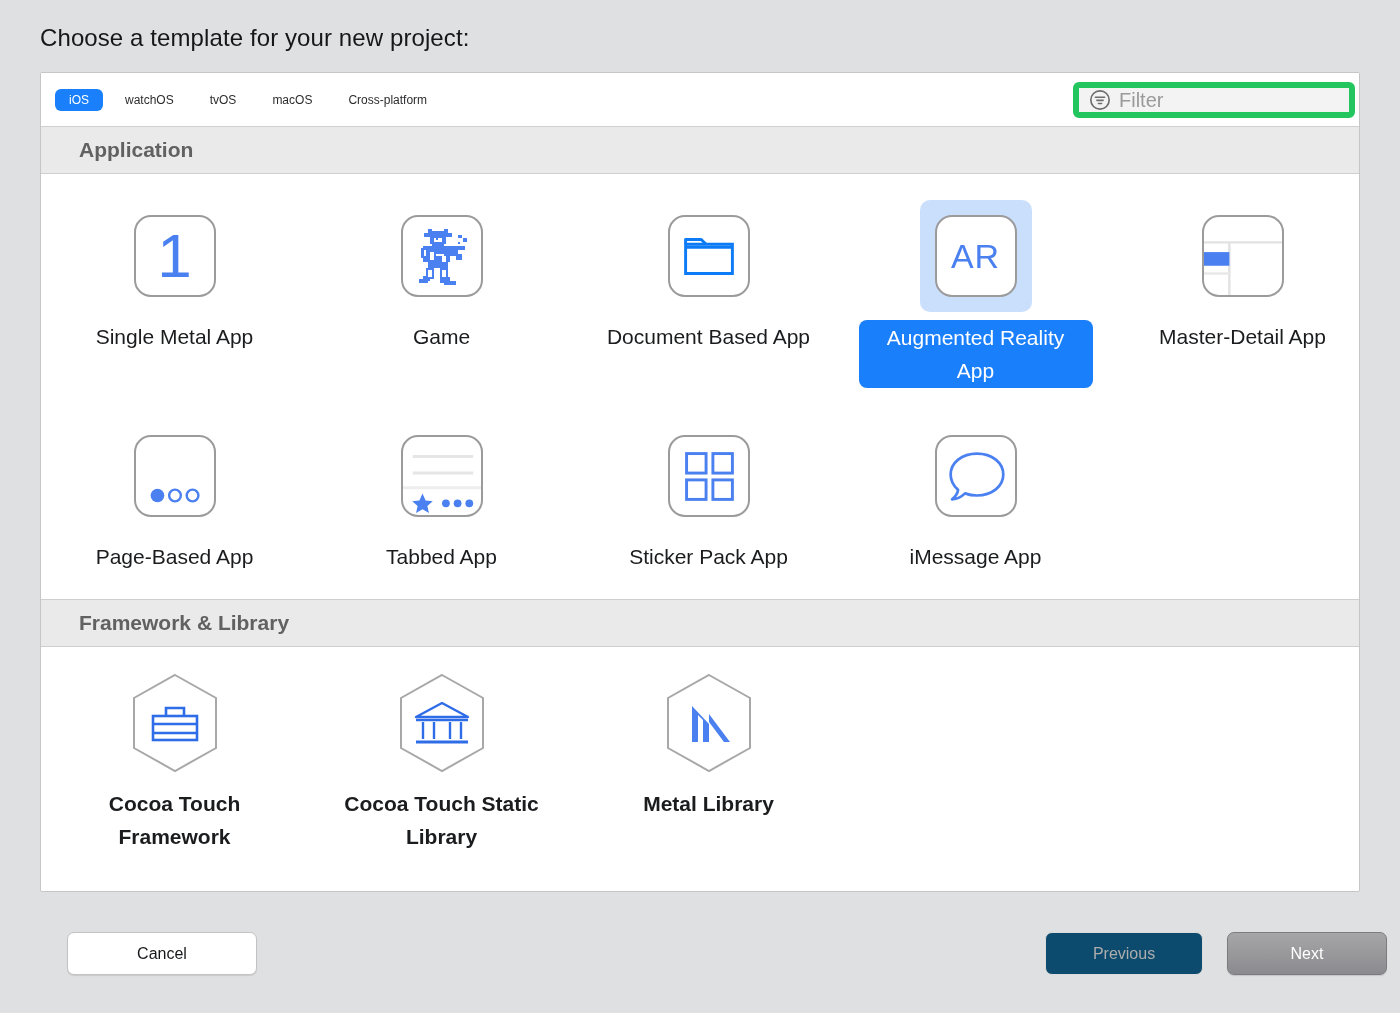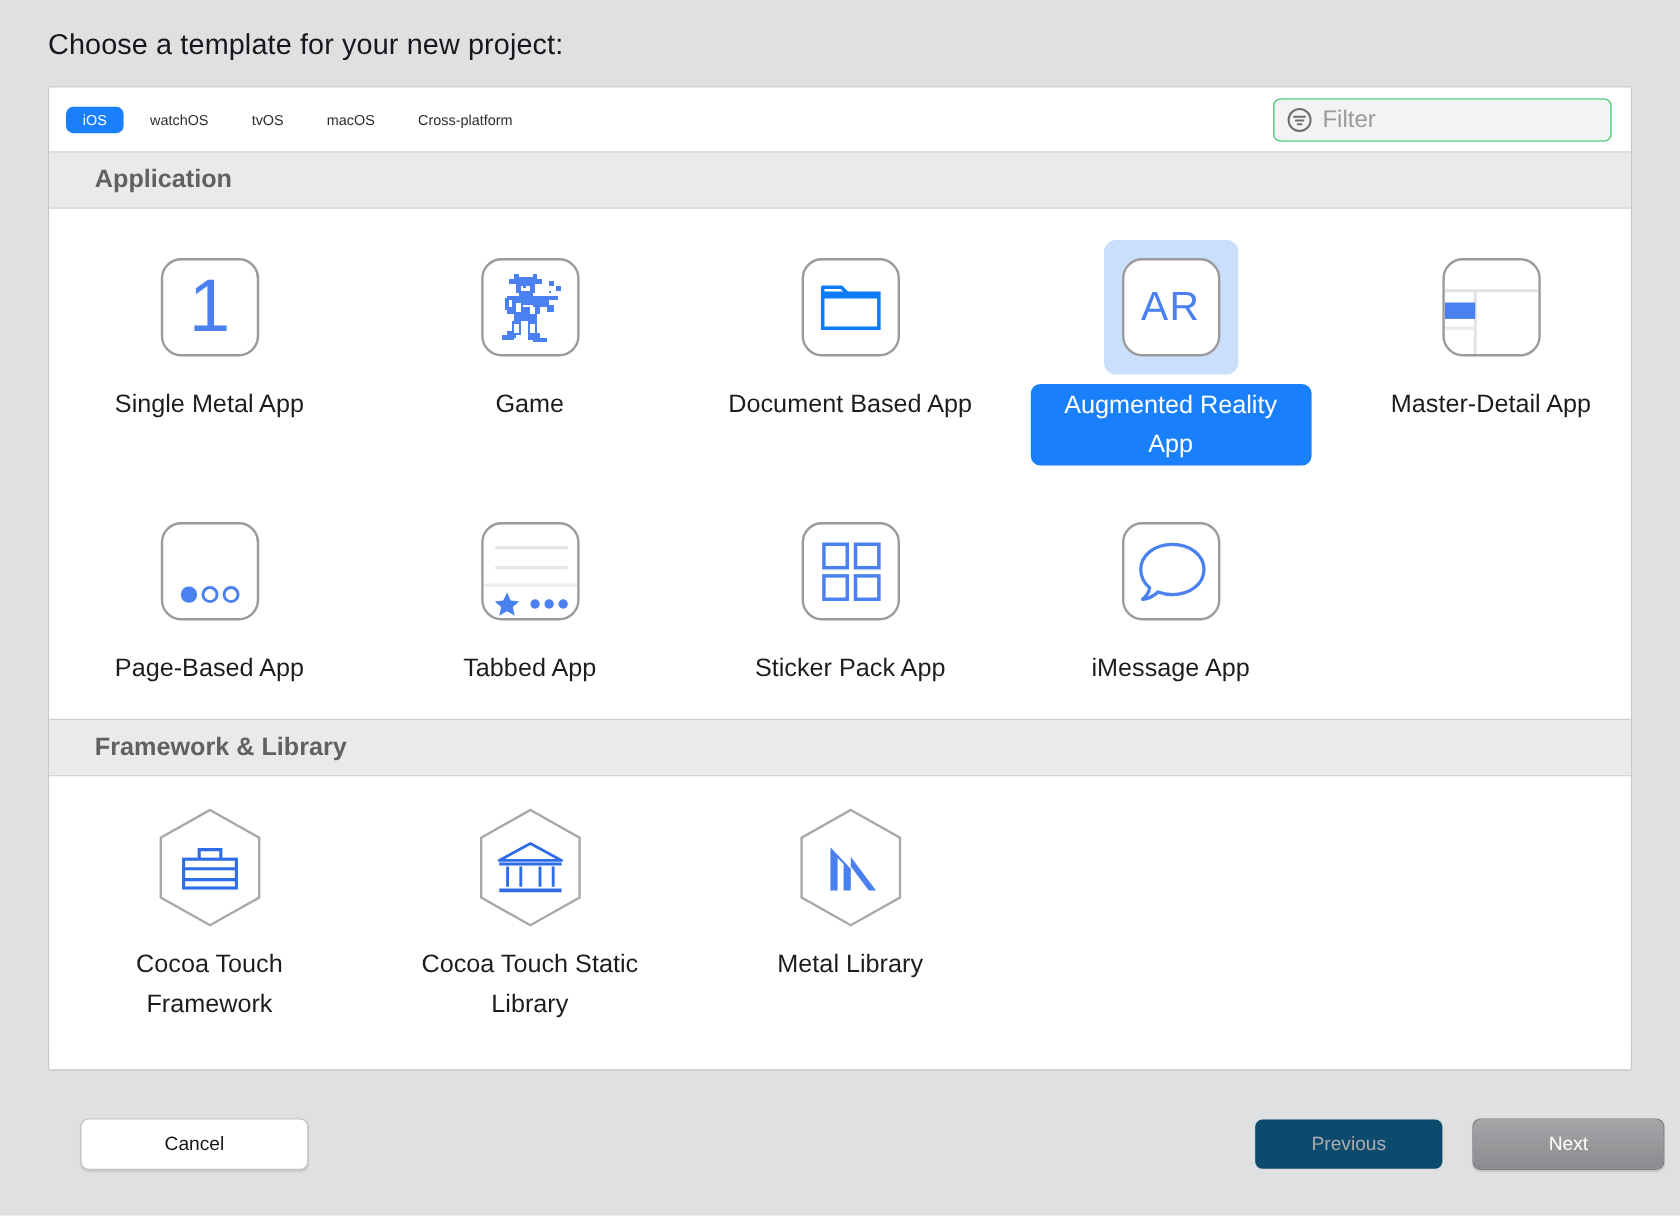--- a/index.html
+++ b/index.html
@@ -66,27 +66,27 @@
     cursor: default;
   }
   .tab.selected {
     background: #1a7ffa;
     color: #ffffff;
     font-weight: 500;
   }
 
   .filter-field {
     position: absolute;
-    right: 16px;
+    right: 4px;
     top: 9px;
     width: 282px;
     height: 36px;
     box-sizing: border-box;
     background: #f3f3f3;
-    border: 1px solid #22c55e;
+    border: 6px solid #22c55e;
     border-radius: 6px;
     display: flex;
     align-items: center;
     padding-left: 10px;
   }
   .filter-icon {
     width: 22px;
     height: 22px;
     flex: 0 0 auto;
     margin-right: 8px;
@@ -441,21 +441,21 @@
           <div class="cell-label">iMessage App</div>
         </div>
 
         <div class="cell"></div>
 
       </div>
     </div>
 
     <div class="section-header">Framework &amp; Library</div>
 
-    <div class="grid" style="padding-top:16px;">
+    <div class="grid" style="padding-top:16px;font-weight:bold;">
       <div class="grid-row">
 
         <div class="cell">
           <div class="icon-wrap">
             <div class="hex-wrap">
               <svg class="svg-fill" viewBox="0 0 94 102">
                 <path d="M47 3 L88 26 L88 76 L47 99 L6 76 L6 26 Z" fill="none" stroke="#a8a8a8" stroke-width="2"></path>
                 <rect x="25" y="44" width="44" height="24" fill="none" stroke="#2f6de8" stroke-width="2.6"></rect>
                 <line x1="25" y1="52" x2="69" y2="52" stroke="#2f6de8" stroke-width="2.6"></line>
                 <line x1="25" y1="61" x2="69" y2="61" stroke="#2f6de8" stroke-width="2.6"></line>

